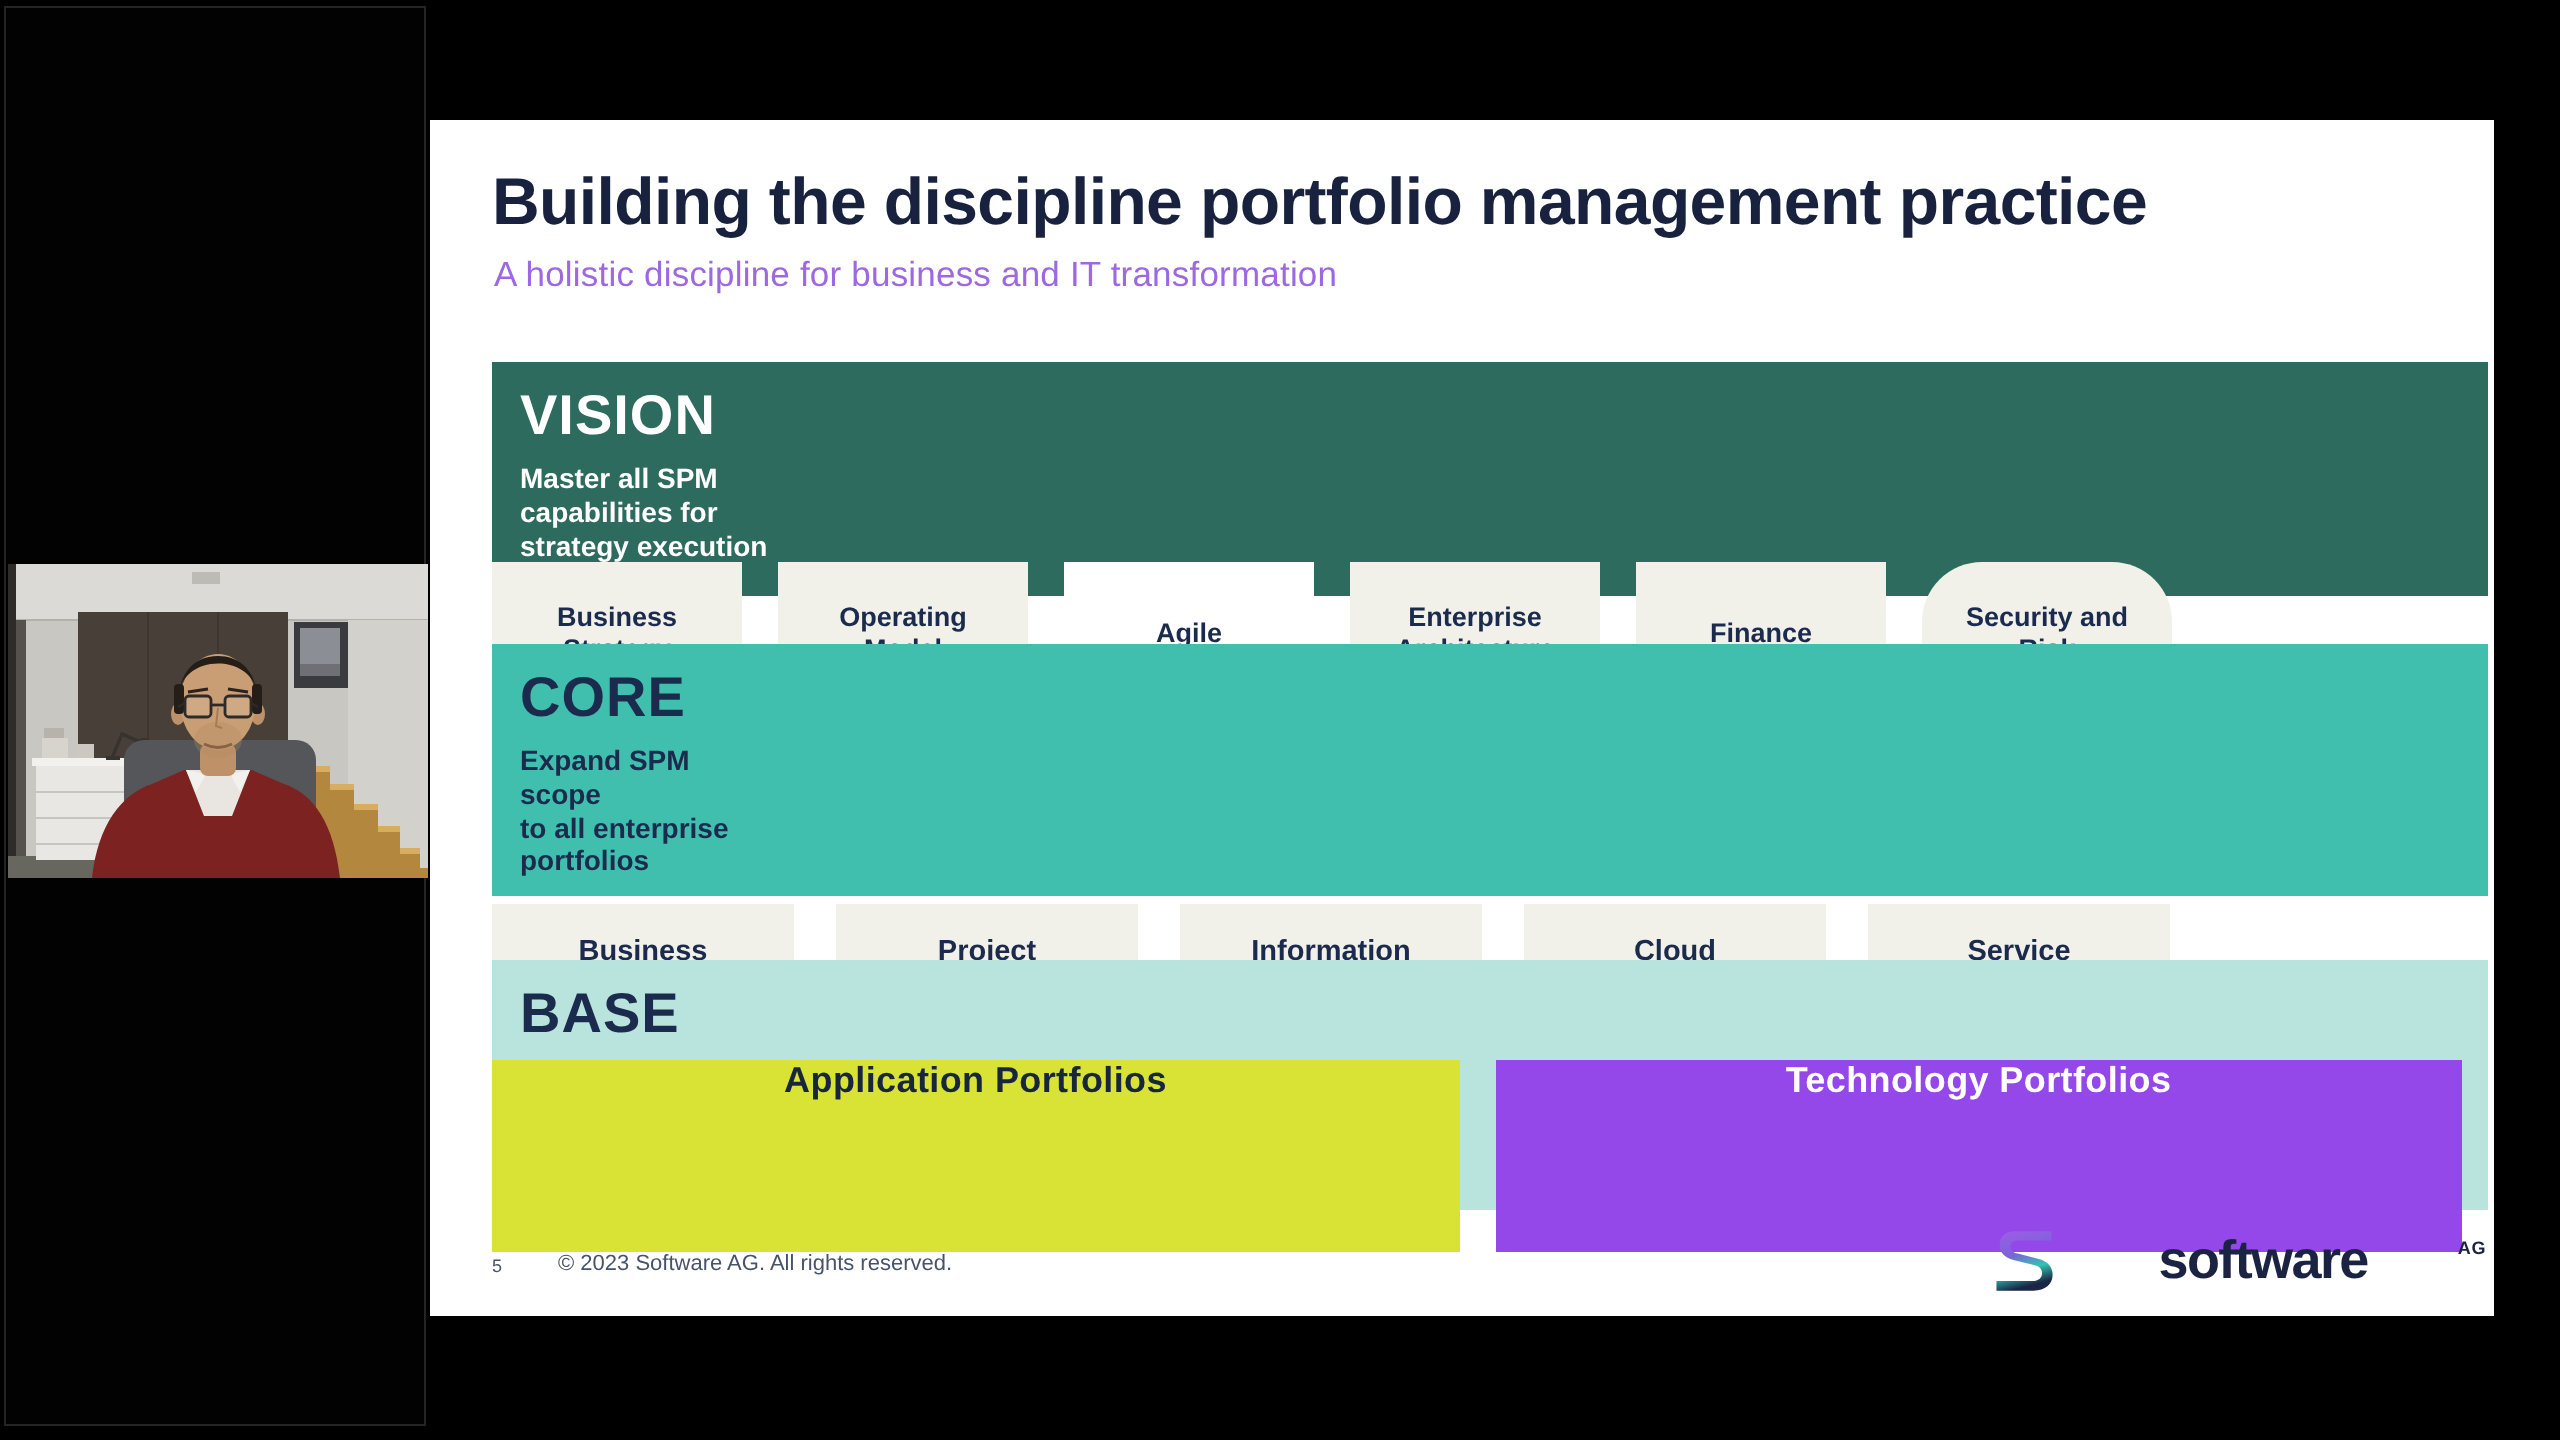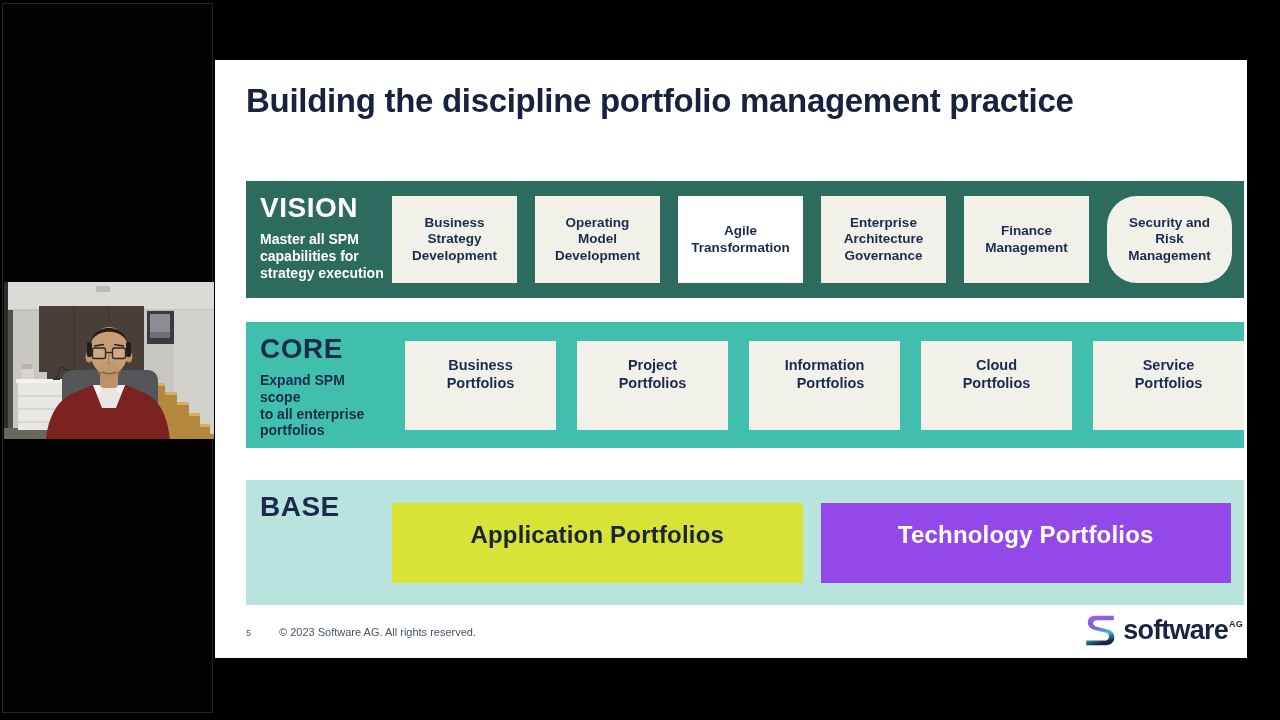--- a/index.html
+++ b/index.html
@@ -9,40 +9,40 @@
   .left-panel{position:absolute;left:2px;top:3px;width:211px;height:710px;
               background:#020202;border:1px solid #242424;box-sizing:border-box;}
   .webcam{position:absolute;left:3px;top:281px;width:210px;height:157px;background:#000;}
   .webcam svg{display:block;width:100%;height:100%;}
   
   .slide{position:absolute;left:215px;top:60px;width:1032px;height:598px;background:#ffffff;}
   .slide-title{position:absolute;left:31px;top:22px;margin:0;font-size:33px;font-weight:700;
                letter-spacing:-0.3px;line-height:1.15;white-space:nowrap;}
   .slide-subtitle{position:absolute;left:32px;top:67px;font-size:17.5px;letter-spacing:0.1px;}
   
-  .band{position:absolute;left:31px;width:998px;display:flex;box-sizing:border-box;}
+  .band{position:absolute;left:31px;width:998px;display:flex;box-sizing:border-box;flex-direction:column;}
   .band-vision{top:121px;height:117px;}
   .band-core{top:262px;height:126px;}
   .band-base{top:420px;height:125px;}
   .band-label{width:146px;min-width:146px;padding:13px 4px 0 14px;box-sizing:border-box;}
   .band-label h2{margin:0 0 9px 0;font-size:28px;font-weight:700;letter-spacing:0.5px;line-height:1;}
   .band-label p{margin:0;font-size:14px;font-weight:700;line-height:1.2;white-space:pre-line;}
   .band-items{flex:1;display:flex;align-items:center;padding-right:13px;box-sizing:border-box;}
   .band-vision .band-items{gap:18px;}
   .band-core .band-items{gap:21px;}
   .band-base .band-items{gap:18px;}
   .box{display:flex;justify-content:center;text-align:center;box-sizing:border-box;
        font-weight:700;white-space:pre-line;}
   .box-vision{width:125px;height:87px;font-size:13.5px;line-height:1.2;align-items:center;padding:4px;}
   .box-core{width:151px;height:89px;font-size:14.5px;line-height:1.3;align-items:flex-start;padding-top:15px;}
-  .box-base{flex:1;height:80px;font-size:24px;align-items:flex-start;padding-top:18px;letter-spacing:0.2px;}
+  .box-base{flex:1;height:96px;font-size:18px;align-items:flex-start;letter-spacing:0.2px;}
   
   .page-num{position:absolute;left:31px;bottom:20px;font-size:9px;}
   .copyright{position:absolute;left:64px;bottom:20px;font-size:11px;}
-  .logo{position:absolute;right:4px;bottom:9px;display:flex;align-items:flex-start;}
+  .logo{position:absolute;right:4px;bottom:9px;display:flex;align-items:flex-start;gap:44px;}
   .logo-s{width:36px;height:37px;margin-right:5px;}
   .logo-word{font-size:27px;font-weight:700;letter-spacing:-0.8px;line-height:37px;}
   .logo-ag{font-size:9px;font-weight:700;margin-top:7px;margin-left:1px;letter-spacing:0.3px;}
 </style>
 </head>
 <body>
 
 <div class="stage">
 
   <div class="left-panel">
@@ -124,20 +124,21 @@
           </g>
           <path d="M105,72 L104,81 L107,82" stroke="#a87c52" stroke-width="1" fill="none"></path>
           <path d="M98,90 Q105,93.5 112,90" stroke="#8a6141" stroke-width="1.4" fill="none"></path>
         </g>
       </svg>
     </div>
   </div>
 
   <div class="slide">
     <h1 class="slide-title" style="color: rgb(24, 34, 63);">Building the discipline portfolio management practice</h1>
+    <div class="slide-subtitle" style="color: rgb(157, 104, 224);">A holistic discipline for business and IT transformation</div>
 
     <div id="bands">
         <div class="band band-vision" style="background: rgb(45, 107, 94);">
           <div class="band-label">
             <h2 style="color: rgb(255, 255, 255);">VISION</h2>
             <p style="color: rgb(255, 255, 255);">Master all SPM
 capabilities for
 strategy execution</p>
           </div>
           <div class="band-items">

